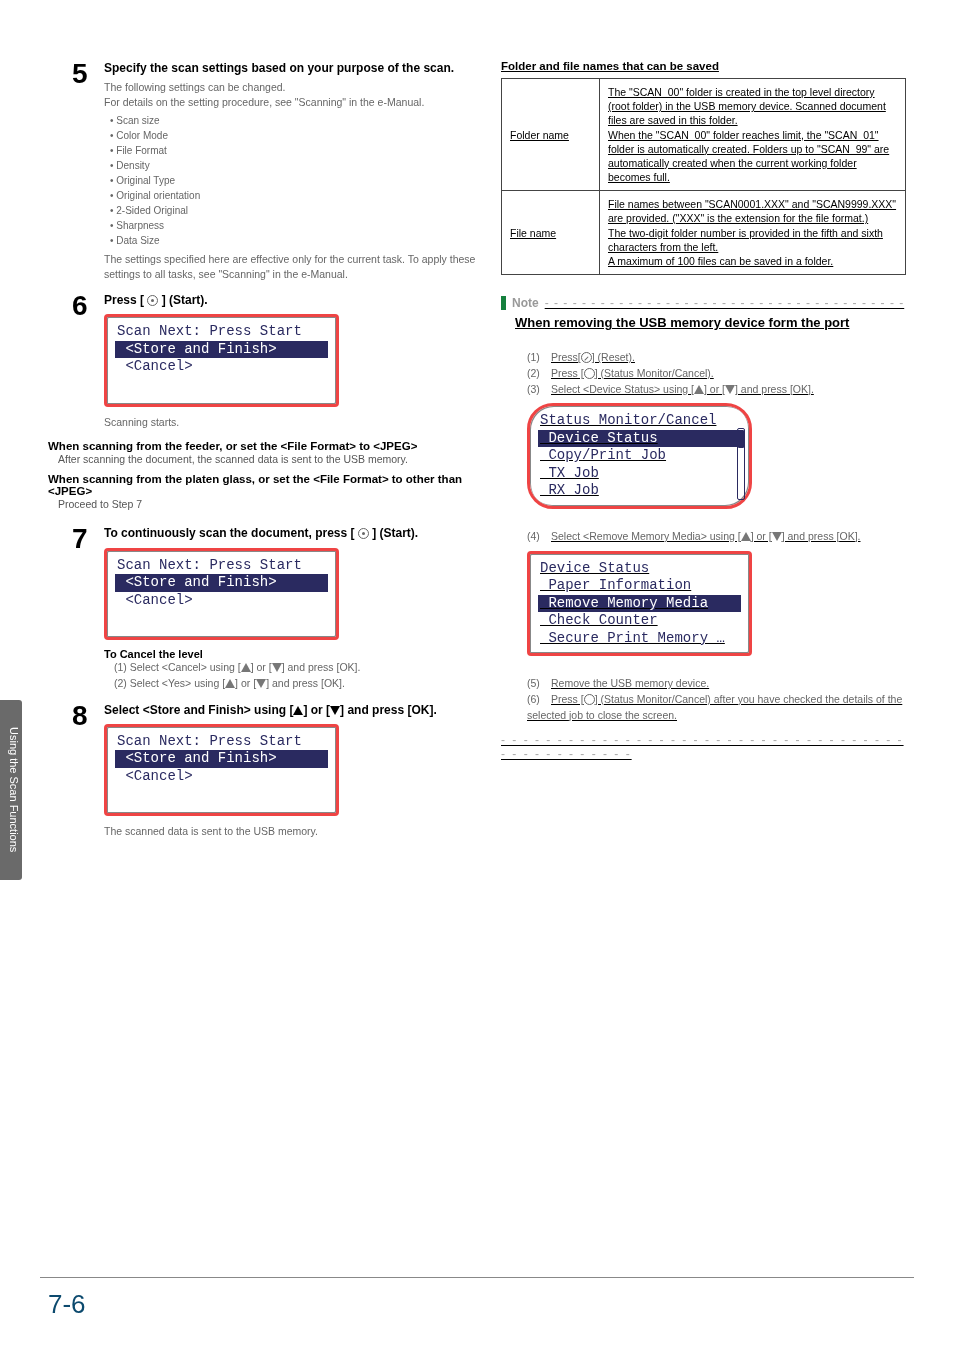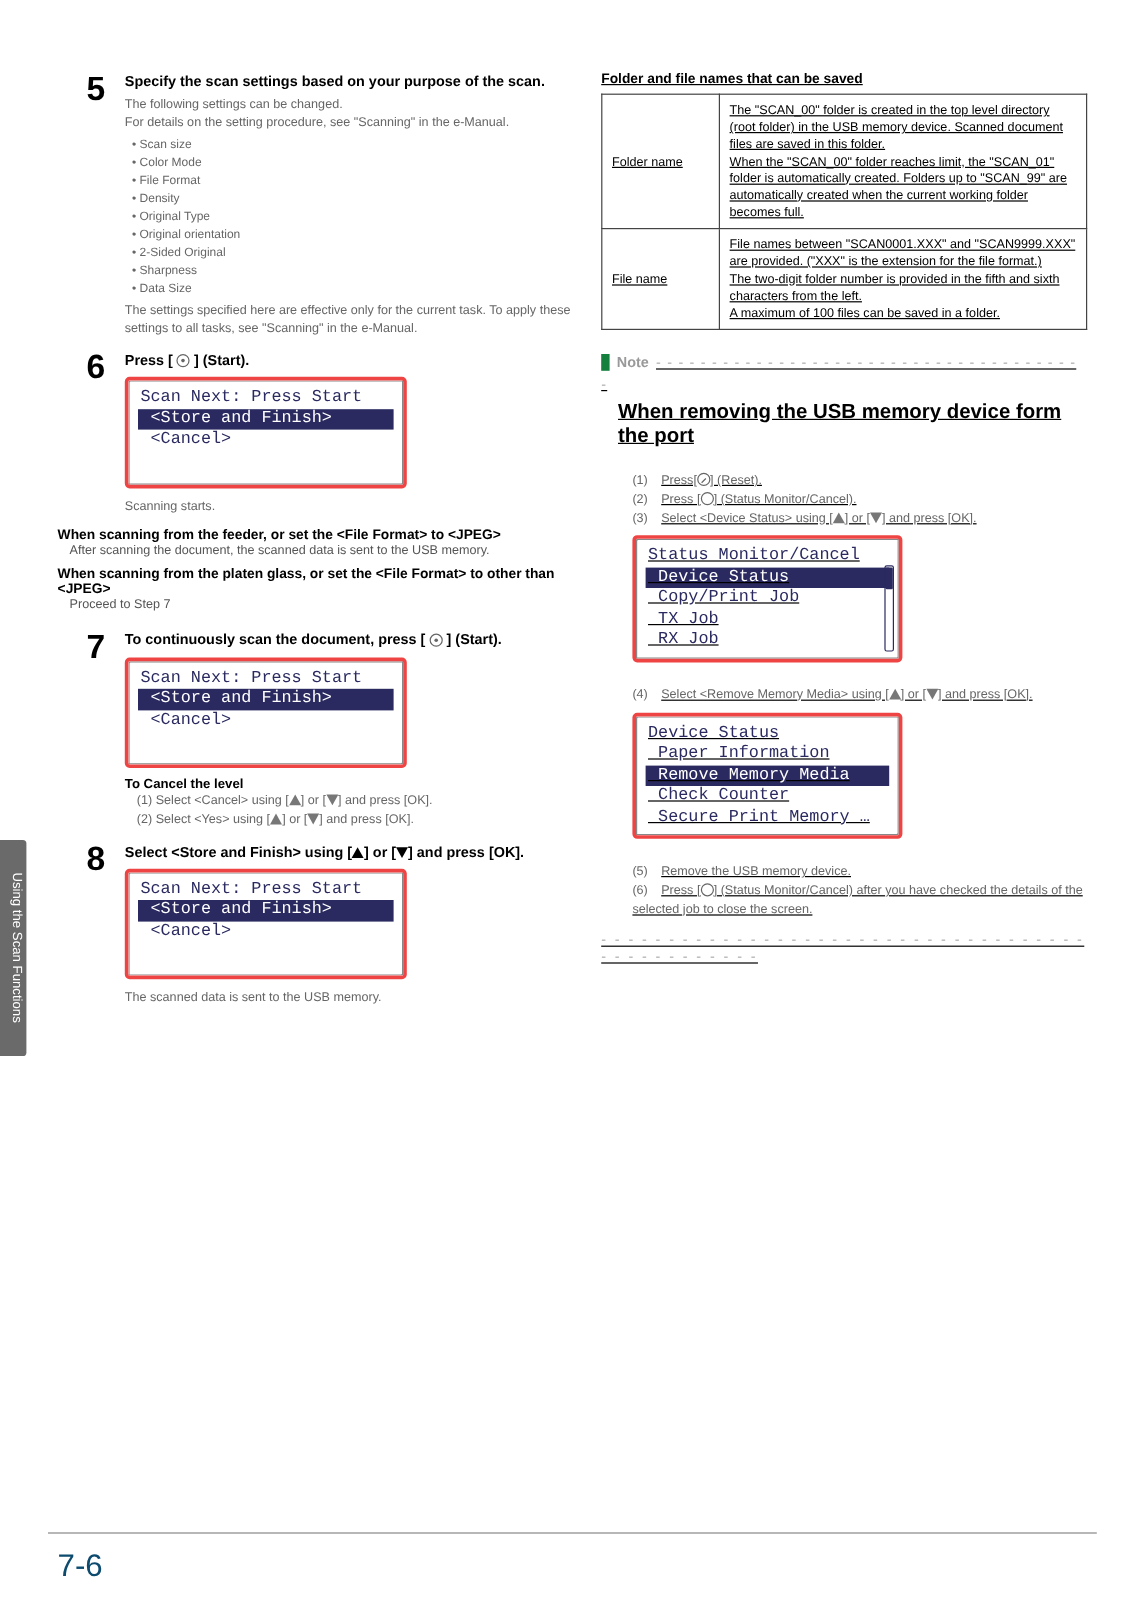--- a/index.html
+++ b/index.html
@@ -46,21 +46,21 @@
     font-size: 14px;
     line-height: 1.25;
     color: #2a2a60;
     margin: 6px 0 8px 0;
     background: #fff;
     box-shadow: inset -1px -1px 0 #888, inset 1px 1px 0 #888;
   }
   .lcd .row { white-space: pre; padding: 0 2px; }
   .lcd .row.sel { background: #2a2a60; color: #fff; }
 
-  .lcd-scroll { position: relative; }
+  .lcd-scroll { position: relative; border-radius: 26px; }
   .lcd-scroll::after {
     content: "";
     position: absolute;
     right: 4px;
     top: 22px;
     bottom: 6px;
     width: 6px;
     border: 1px solid #2a2a60;
     border-radius: 2px;
   }
@@ -92,23 +92,23 @@
   .circ.slash { position:relative; }
   .circ.slash::after { content:""; position:absolute; left:2px; right:2px; top:50%; height:1.2px; background:#666; transform: rotate(-45deg); }
 
   .right-title { font-weight: 700; font-size: 11.5px; margin-bottom: 6px; }
 
   table.infobox { border-collapse: collapse; width: 100%; font-size: 10.5px; }
   table.infobox td { border: 1px solid #444; padding: 6px 8px; vertical-align: top; line-height: 1.35; }
   table.infobox td.key { width: 98px; vertical-align: middle; }
 
   .note-block { margin-top: 18px; }
-  .note-label { display:inline-block; color:#999; font-weight:700; font-size:12px; border-left: 7px solid #15803d; padding-left:6px; margin-right:6px; }
+  .note-label { display:inline-block; color:#999; font-weight:700; font-size:12px; border-left: 5px solid #15803d; padding-left:6px; margin-right:6px; }
   .note-dashes { color:#aaa; font-size:12px; letter-spacing: 1px; }
-  .note-title { font-weight:700; font-size:17px; margin: 4px 0 2px 14px; }
+  .note-title { font-weight:700; font-size:13px; margin: 4px 0 2px 14px; }
   .note-list { list-style:none; margin-left: 26px; margin-top: 20px; }
   .note-list li { font-size:10.5px; color:#666; line-height:1.5; }
   .note-list .n { display:inline-block; width:24px; }
 
   .note-end { color:#aaa; letter-spacing:2px; font-size:12px; margin-top:10px; }
 
   .pagefoot {
     position: absolute; left: 48px; bottom: 30px; font-size: 26px; font-weight: 300; color:#0c4a6e;
   }
   .footrule { position:absolute; left:40px; right:40px; bottom:72px; height:1px; background:#888; }

